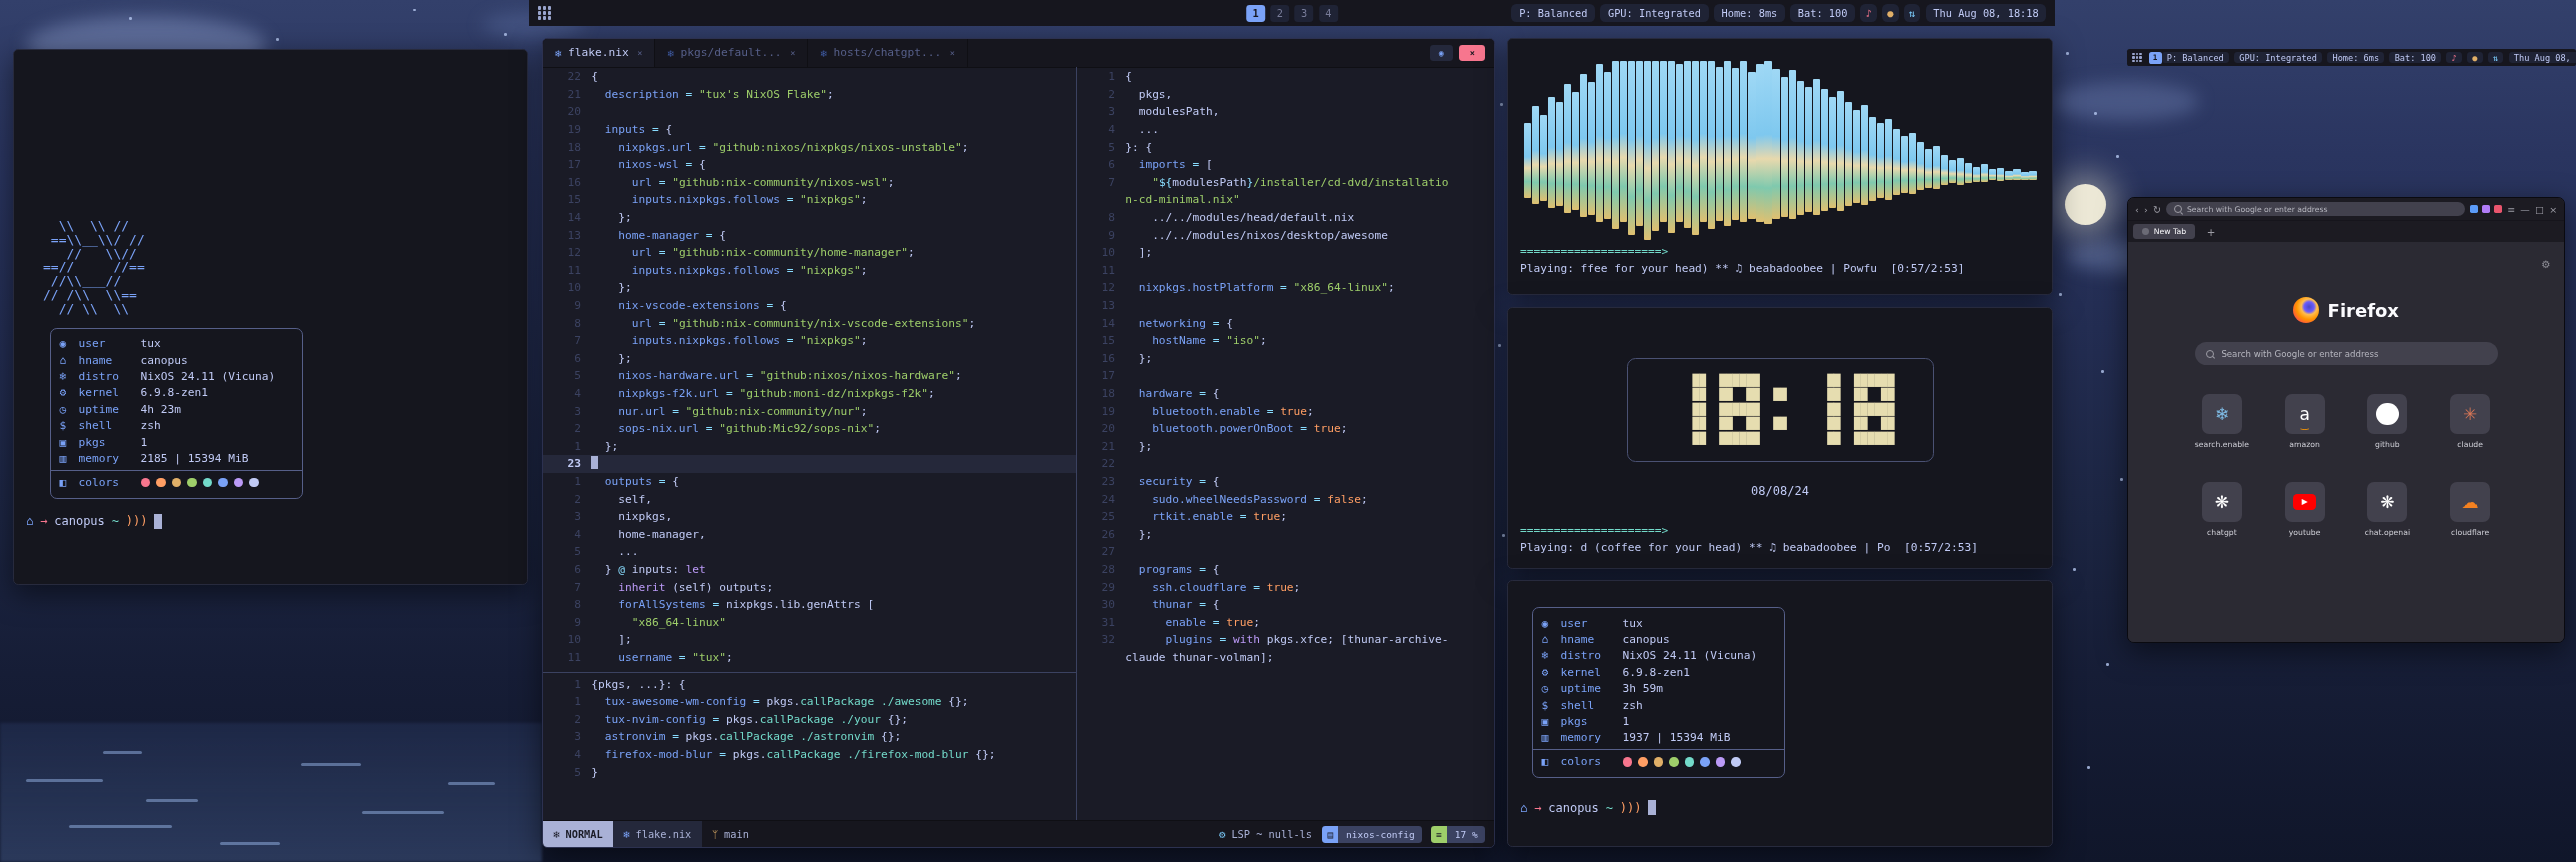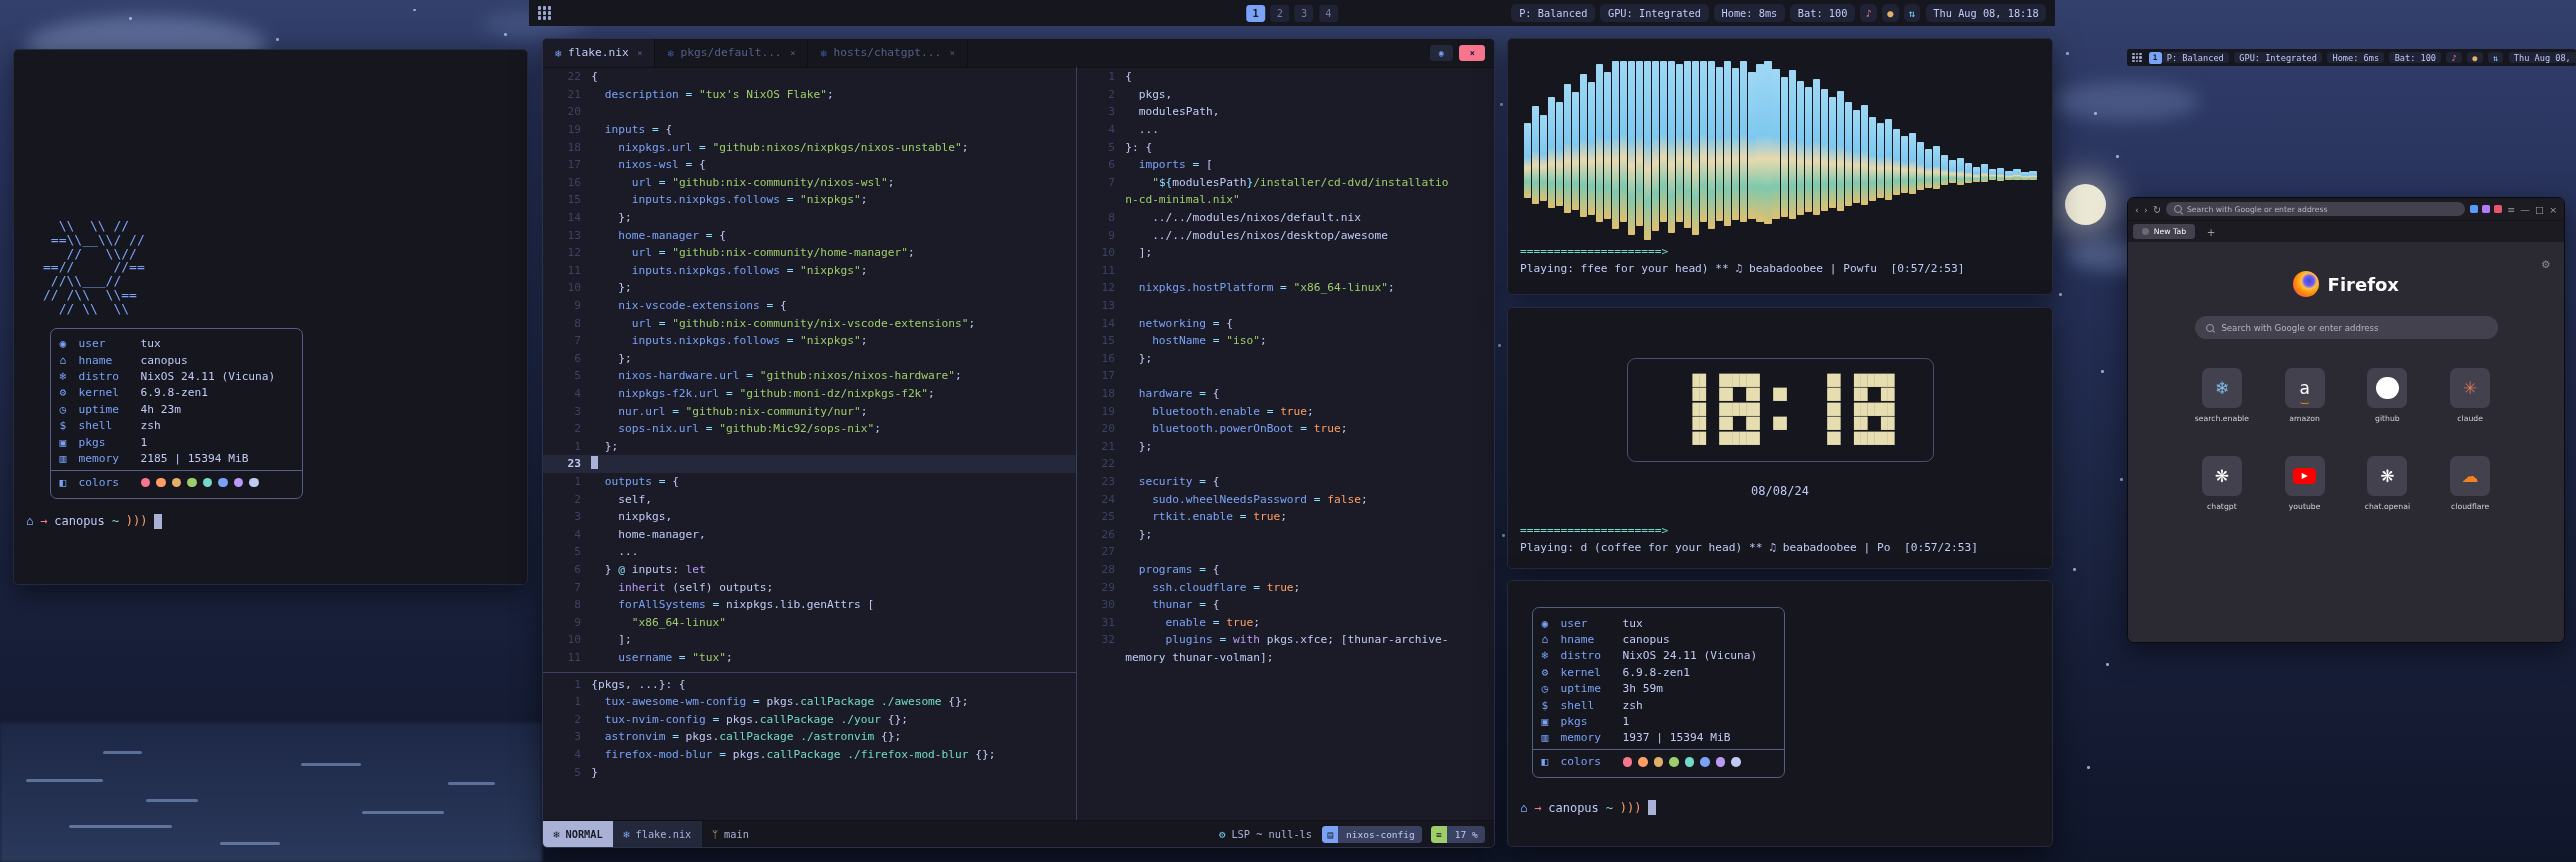--- a/index.html
+++ b/index.html
@@ -120,21 +120,21 @@
   .mag{width:6px;height:6px;border:1.3px solid #9d9da6;border-radius:50%;position:relative;flex:none;display:inline-block}
   .mag::after{content:"";position:absolute;width:3.4px;height:1.3px;background:#9d9da6;right:-2.6px;bottom:-1.7px;transform:rotate(45deg)}
   .ff-exts{display:flex;gap:4.3px}
   .ffext{width:7.7px;height:7.7px;border-radius:1.7px;display:inline-block}
   .ff-tabs{display:flex;align-items:center;height:20.7px;background:#1c1b22;border-top:0.9px solid #16151c;padding:0 5.2px;gap:12px}
   .ff-tab{display:flex;align-items:center;gap:5.2px;background:#42414d;border-radius:3.4px;height:15.5px;padding:0 8.6px;font-size:7.7px;color:#fbfbfe}
   .fav{width:6.9px;height:6.9px;border-radius:50%;background:#6b6b76;display:inline-block}
   .plus{font-size:10.3px}
   .ff-content{position:absolute;top:44px;left:0;right:0;bottom:0;background:#2b2a33}
   .ff-gear{position:absolute;top:15.5px;right:13.8px;color:#8f8f98;font-size:10.3px}
-  .ff-logo-row{display:flex;align-items:center;justify-content:center;gap:8.6px;margin-top:29px}
+  .ff-logo-row{display:flex;align-items:center;justify-content:center;gap:8.6px;margin-top:55px}
   .ff-logo{width:26px;height:26px;border-radius:50%;
     background:radial-gradient(circle at 62% 38%,#4a47c4 0%,#6a5cff 22%,#ffbd4f 34%,#ff9500 55%,#ff5c38 75%,#e3306e 95%)}
   .ff-word{font-size:18px;font-weight:600;color:#fbfbfe}
   .ff-search{width:303px;height:23px;margin:19px auto 0;background:#42414d;border-radius:12px;display:flex;align-items:center;
              gap:7.7px;padding:0 11.2px;font-size:8.6px;color:#b6b6bf;box-sizing:border-box}
   .ff-grid{width:331px;margin:29px auto 0;display:grid;grid-template-columns:repeat(4,1fr);row-gap:33px}
   .tile{display:flex;flex-direction:column;align-items:center;gap:6px}
   .tbox{width:40px;height:40px;border-radius:6.9px;background:#42414d;display:flex;align-items:center;justify-content:center;position:relative}
   .tglyph{font-size:17px}
   .taccent{position:absolute;bottom:4.3px;left:50%;transform:translateX(-50%);font-size:9.5px;font-weight:bold}
@@ -546,21 +546,21 @@
           <div class="crow">
             <span class="lnum">7</span>
             <span class="ltxt"><span class="tk-s">    "</span><span class="tk-c">${</span><span class="tk-w">modulesPath</span><span class="tk-c">}</span><span class="tk-s">/installer/cd-dvd/installatio</span></span>
           </div>
           <div class="crow">
             <span class="lnum"></span>
             <span class="ltxt"><span class="tk-s">n-cd-minimal.nix"</span></span>
           </div>
           <div class="crow">
             <span class="lnum">8</span>
-            <span class="ltxt"><span class="tk-w">    ../../modules/nixos/default.nix</span></span>
+            <span class="ltxt"><span class="tk-w">    ../../modules/head/default.nix</span></span>
           </div>
           <div class="crow">
             <span class="lnum">9</span>
             <span class="ltxt"><span class="tk-w">    ../../modules/nixos/desktop/awesome</span></span>
           </div>
           <div class="crow">
             <span class="lnum">10</span>
             <span class="ltxt"><span class="tk-w">  ];</span></span>
           </div>
           <div class="crow">
@@ -646,21 +646,21 @@
           <div class="crow">
             <span class="lnum">31</span>
             <span class="ltxt"><span class="tk-b">      enable</span><span class="tk-c"> = </span><span class="tk-o">true</span><span class="tk-w">;</span></span>
           </div>
           <div class="crow">
             <span class="lnum">32</span>
             <span class="ltxt"><span class="tk-b">      plugins</span><span class="tk-c"> = </span><span class="tk-k">with</span><span class="tk-w"> pkgs.xfce; [thunar-archive-</span></span>
           </div>
           <div class="crow">
             <span class="lnum"></span>
-            <span class="ltxt"><span class="tk-w">memory thunar-volman];</span></span>
+            <span class="ltxt"><span class="tk-w">claude thunar-volman];</span></span>
           </div>
         </div>
     </div>
   </div>
   <div class="statusline">
     <div class="seg mode">
         <span class="sic">❄</span>
         <span>NORMAL</span>
       </div>
     <div class="seg file">

